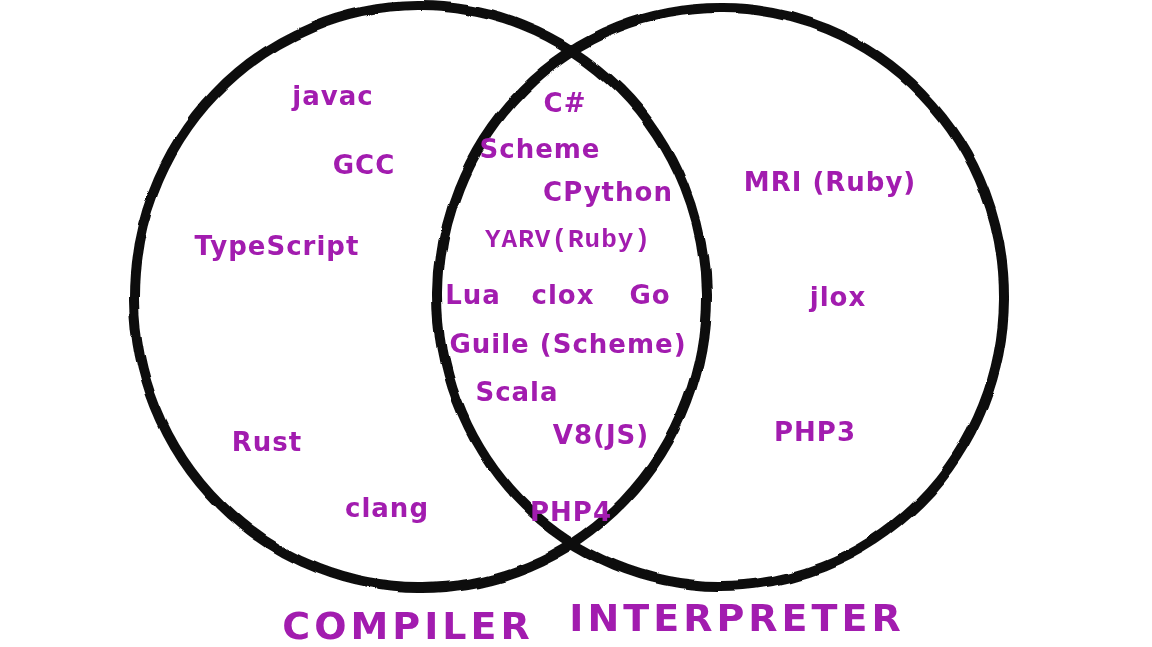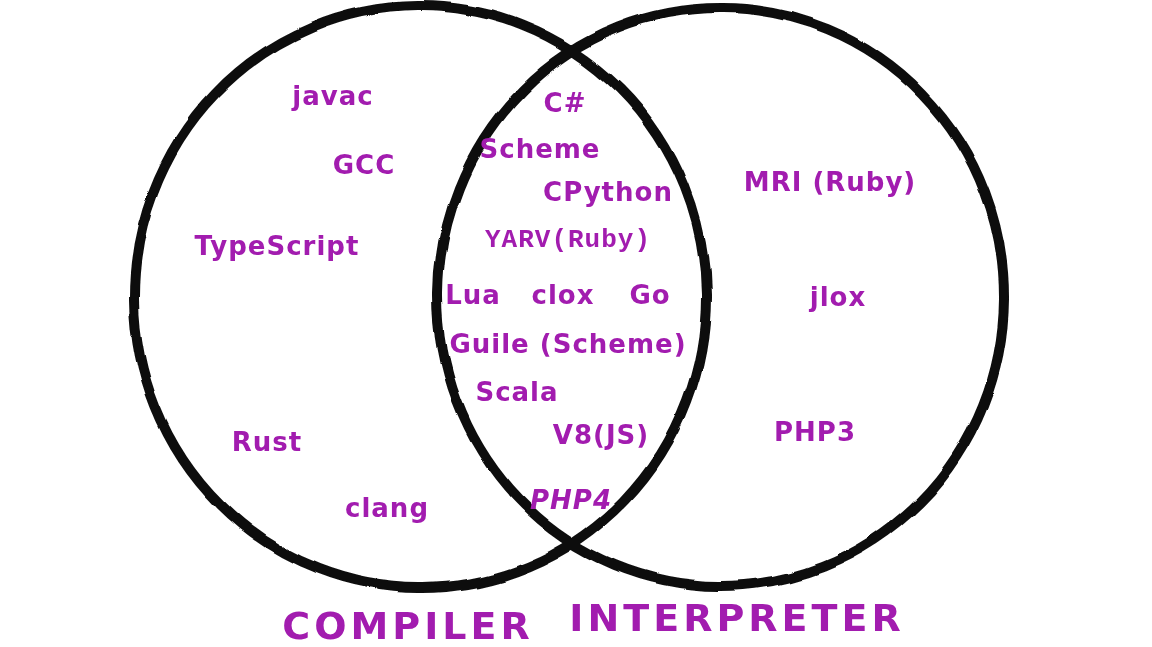--- a/index.html
+++ b/index.html
@@ -64,21 +64,21 @@
   <span class="lbl" style="left:565px; top:103px;">C#</span>
   <span class="lbl" style="left:540px; top:149px;">Scheme</span>
   <span class="lbl" style="left:608px; top:192px;">CPython</span>
   <span class="lbl" style="left:568px; top:240px;font-family:Liberation Mono, monospace;">YARV(Ruby)</span>
   <span class="lbl" style="left:473px; top:295px;">Lua</span>
   <span class="lbl" style="left:563px; top:295px;text-align:right;">clox</span>
   <span class="lbl" style="left:650px; top:295px;">Go</span>
   <span class="lbl" style="left:568px; top:344px;">Guile (Scheme)</span>
   <span class="lbl" style="left:517px; top:392px;">Scala</span>
   <span class="lbl" style="left:601px; top:435px;">V8(JS)</span>
-  <span class="lbl" style="left:571px; top:500px;font-style:italic;">PHP4</span>
+  <span class="lbl" style="left:571px; top:512px;">PHP4</span>
 
   <span class="lbl" style="left:830px; top:182px;">MRI (Ruby)</span>
   <span class="lbl" style="left:838px; top:297px;">jlox</span>
   <span class="lbl" style="left:815px; top:432px;">PHP3</span>
 
   <span class="lbl caption" style="left:408px; top:626px;">COMPILER</span>
   <span class="lbl caption" style="left:737px; top:618px;">INTERPRETER</span>
 
 </div>
 

